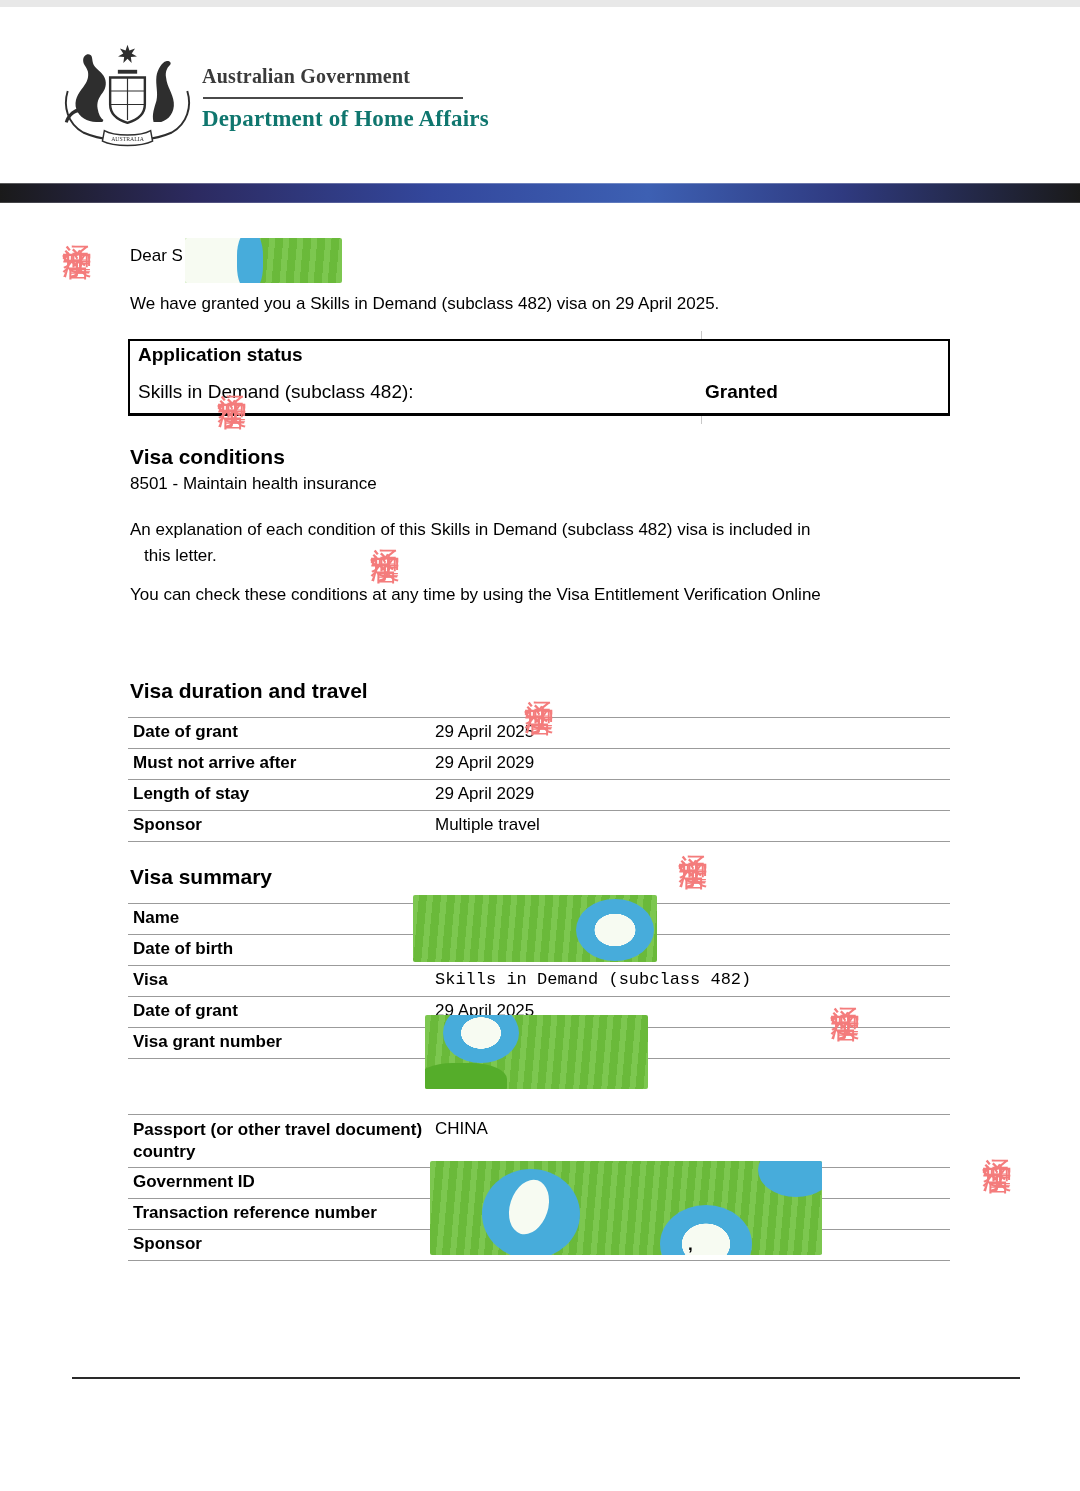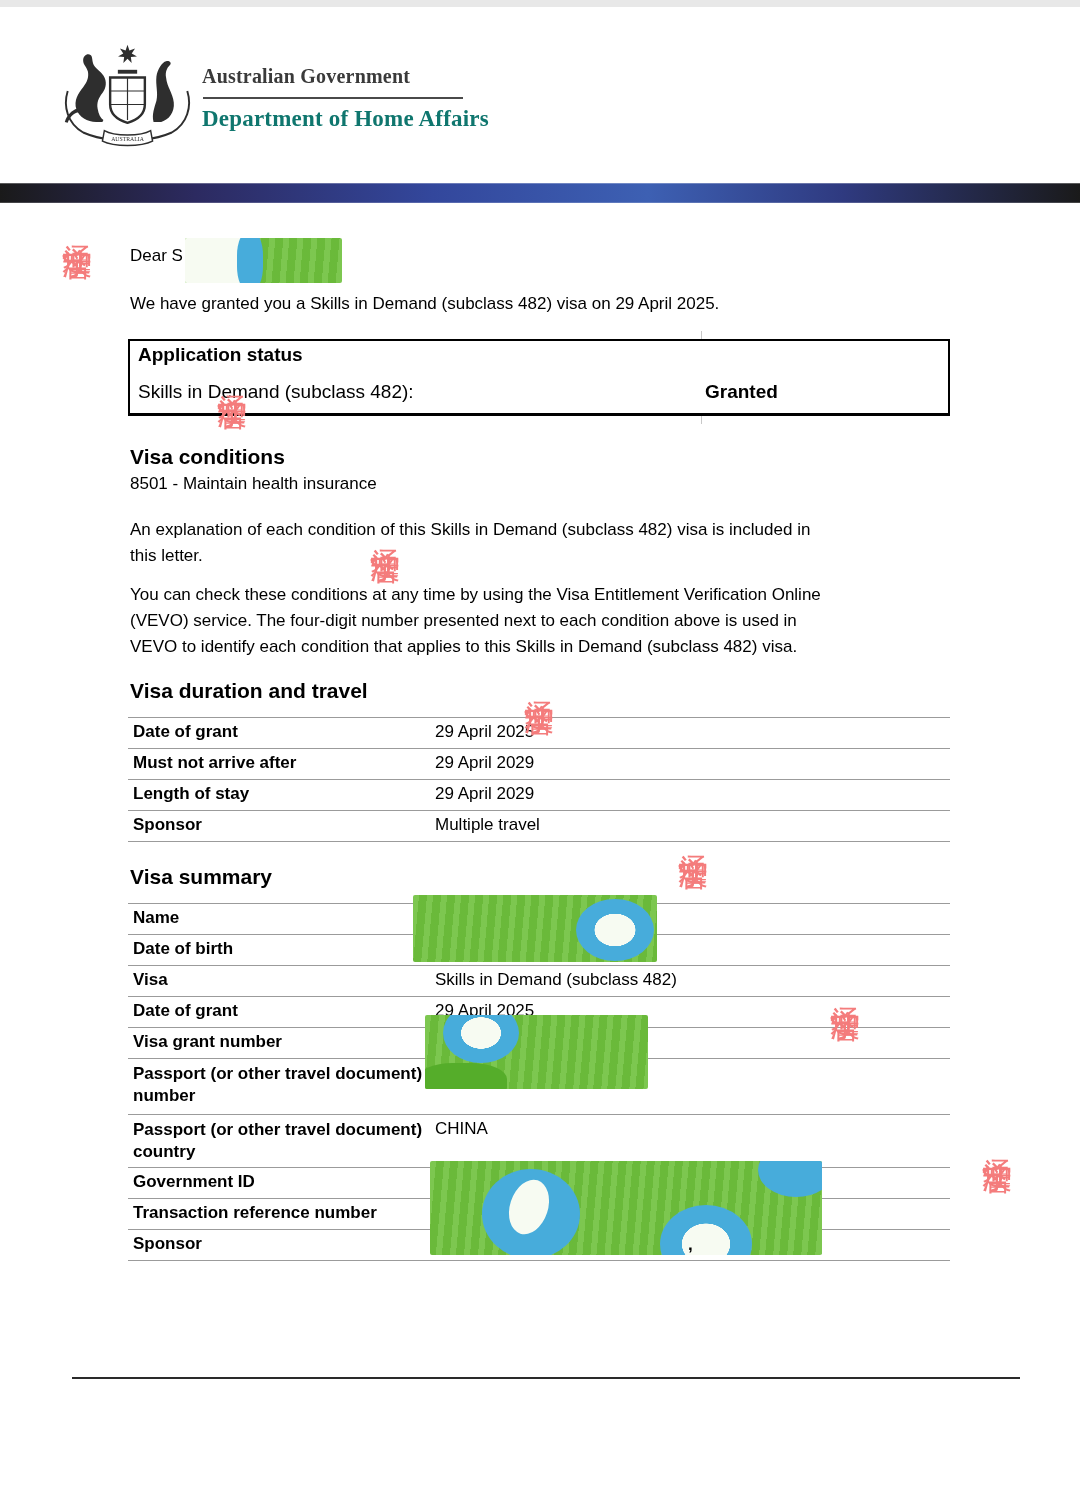--- a/index.html
+++ b/index.html
@@ -90,25 +90,23 @@
     <div class="status-title">Application status</div>
     <div class="status-label">Skills in Demand (subclass 482):</div>
     <div class="status-value">Granted</div>
   </div>
   <div class="abs tick" style="left:701px;top:409px;height:8px;"></div>
 
   <div class="abs h2" style="left:130px;top:438px;">Visa conditions</div>
   <div class="abs t" style="left:130px;top:467px;">8501 - Maintain health insurance</div>
 
   <div class="abs t" style="left:130px;top:513px;">An explanation of each condition of this Skills in Demand (subclass 482) visa is included in</div>
-  <div class="abs t" style="left:130px;top:539px;">this letter.</div>
+  <div class="abs t" style="left:144px;top:539px;">this letter.</div>
 
   <div class="abs t" style="left:130px;top:578px;">You can check these conditions at any time by using the Visa Entitlement Verification Online</div>
-  <div class="abs t" style="left:130px;top:604px;">(VEVO) service. The four-digit number presented next to each condition above is used in</div>
-  <div class="abs t" style="left:130px;top:630px;">VEVO to identify each condition that applies to this Skills in Demand (subclass 482) visa.</div>
 
   <div class="abs h2" style="left:130px;top:672px;">Visa duration and travel</div>
 
   <div class="abs rule" style="left:128px;top:710px;width:822px;"></div>
   <div class="abs rule" style="left:128px;top:741px;width:822px;"></div>
   <div class="abs rule" style="left:128px;top:772px;width:822px;"></div>
   <div class="abs rule" style="left:128px;top:803px;width:822px;"></div>
   <div class="abs rule" style="left:128px;top:834px;width:822px;"></div>
 
   <div class="abs t b" style="left:133px;top:715px;">Date of grant</div>
@@ -130,25 +128,24 @@
   <div class="abs rule" style="left:128px;top:1051px;width:822px;"></div>
   <div class="abs rule" style="left:128px;top:1107px;width:822px;"></div>
   <div class="abs rule" style="left:128px;top:1160px;width:822px;"></div>
   <div class="abs rule" style="left:128px;top:1191px;width:822px;"></div>
   <div class="abs rule" style="left:128px;top:1222px;width:822px;"></div>
   <div class="abs rule" style="left:128px;top:1253px;width:822px;"></div>
 
   <div class="abs t b" style="left:133px;top:901px;">Name</div>
   <div class="abs t b" style="left:133px;top:932px;">Date of birth</div>
   <div class="abs t b" style="left:133px;top:963px;">Visa</div>
-  <div class="abs t" style="left:435px;top:963px;">Skills in Demand (subclass 482)</div>
+  <div class="abs t" style="left:435px;top:963px;font-family:Liberation Mono, monospace;">Skills in Demand (subclass 482)</div>
   <div class="abs t b" style="left:133px;top:994px;">Date of grant</div>
   <div class="abs t" style="left:435px;top:994px;">29 April 2025</div>
   <div class="abs t b" style="left:133px;top:1025px;">Visa grant number</div>
-  <div class="abs lbl2" style="left:133px;top:1056px;">Passport (or other travel document) number</div>
   <div class="abs lbl2" style="left:133px;top:1112px;">Passport (or other travel document) country</div>
   <div class="abs t" style="left:435px;top:1112px;">CHINA</div>
   <div class="abs t b" style="left:133px;top:1165px;">Government ID</div>
   <div class="abs t b" style="left:133px;top:1196px;">Transaction reference number</div>
   <div class="abs t b" style="left:133px;top:1227px;">Sponsor</div>
 
   <div class="abs blob" style="left: 413px; top: 888px; width: 244px; height: 67px; background-color: rgb(110, 193, 60); background-image: repeating-linear-gradient(95deg, rgba(255, 255, 255, 0.1) 0px, rgba(255, 255, 255, 0.1) 6px, rgba(0, 0, 0, 0.04) 6px, rgba(0, 0, 0, 0.04) 14px), linear-gradient(rgb(110, 193, 60), rgb(110, 193, 60));">
     <div class="spot" style="left:163px;top:4px;width:78px;height:62px;background:var(--red-ring);"></div>
   </div>
 

